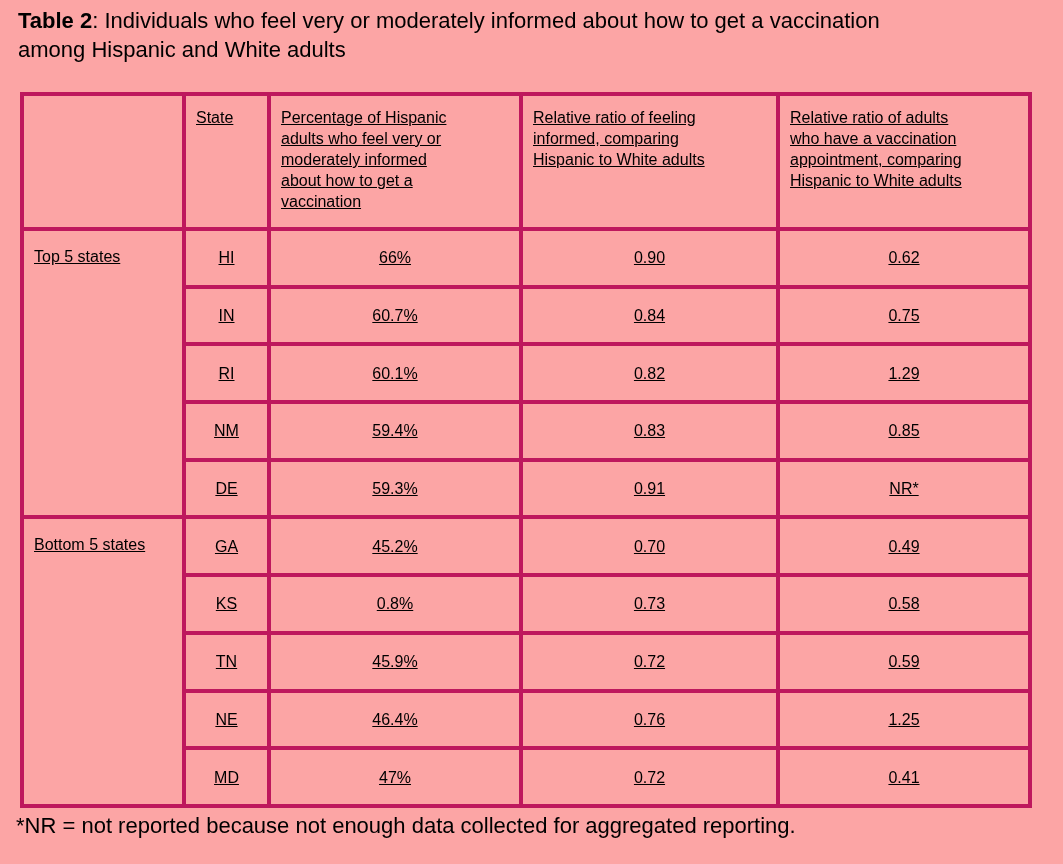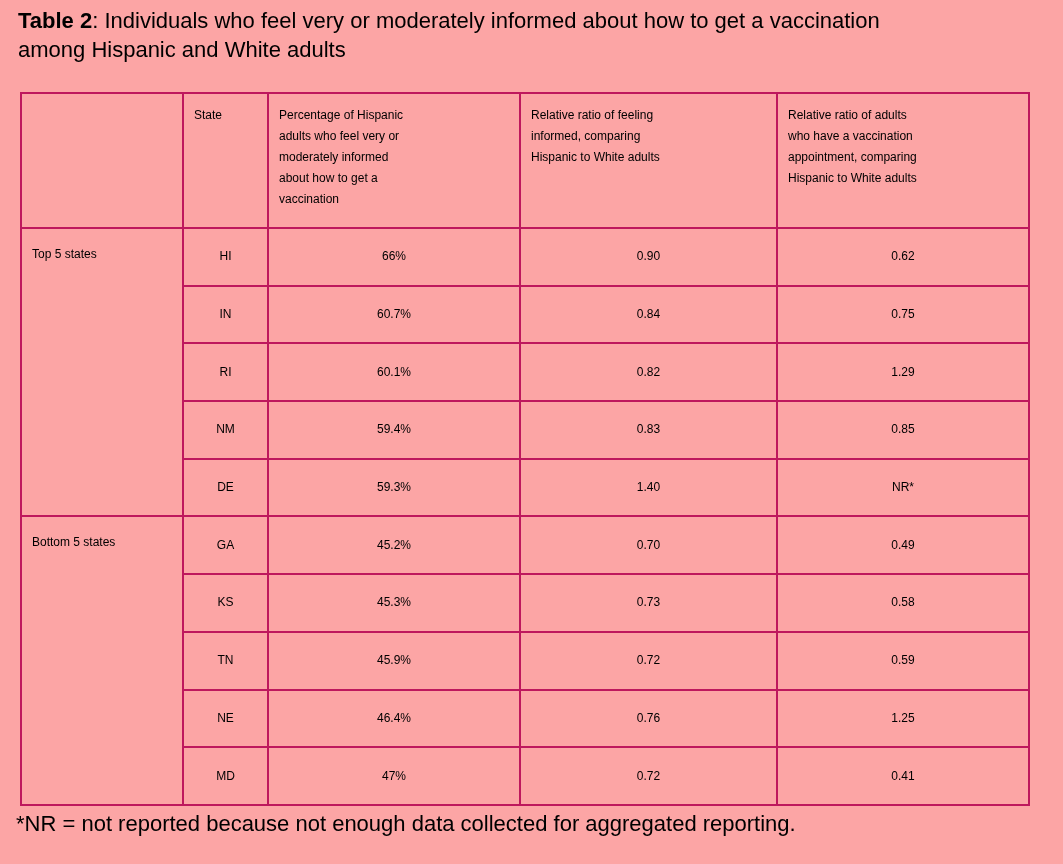--- a/index.html
+++ b/index.html
@@ -30,25 +30,26 @@
 
   table.data-table {
     border-collapse: collapse;
     table-layout: fixed;
     width: 1008px;
     height: 712px;
     margin-top: 28px;
     margin-left: 2px;
   }
   table.data-table td {
-    border: 2px solid #be185d;
-    font-size: 12px;
+    border: 4px solid #be185d;
+    font-size: 16px;
     line-height: 21px;
     box-sizing: border-box;
     overflow: hidden;
+    text-decoration: underline;
   }
   tr.header-row { height: 135px; }
   tr.data-row   { height: 57.7px; }
   td.hcell {
     vertical-align: top;
     text-align: left;
     padding: 11px 10px 9px 10px;
     white-space: pre-line;
   }
   td.gcell {
@@ -122,34 +123,34 @@
       </tr>
       <tr class="data-row">
         <td class="dcell">NM</td>
         <td class="dcell">59.4%</td>
         <td class="dcell">0.83</td>
         <td class="dcell">0.85</td>
       </tr>
       <tr class="data-row">
         <td class="dcell">DE</td>
         <td class="dcell">59.3%</td>
-        <td class="dcell">1.40</td>
+        <td class="dcell">0.91</td>
         <td class="dcell">NR*</td>
       </tr>
 
       <tr class="data-row">
         <td class="gcell" rowspan="5">Bottom 5 states</td>
         <td class="dcell">GA</td>
         <td class="dcell">45.2%</td>
         <td class="dcell">0.70</td>
         <td class="dcell">0.49</td>
       </tr>
       <tr class="data-row">
         <td class="dcell">KS</td>
-        <td class="dcell">45.3%</td>
+        <td class="dcell">0.8%</td>
         <td class="dcell">0.73</td>
         <td class="dcell">0.58</td>
       </tr>
       <tr class="data-row">
         <td class="dcell">TN</td>
         <td class="dcell">45.9%</td>
         <td class="dcell">0.72</td>
         <td class="dcell">0.59</td>
       </tr>
       <tr class="data-row">

